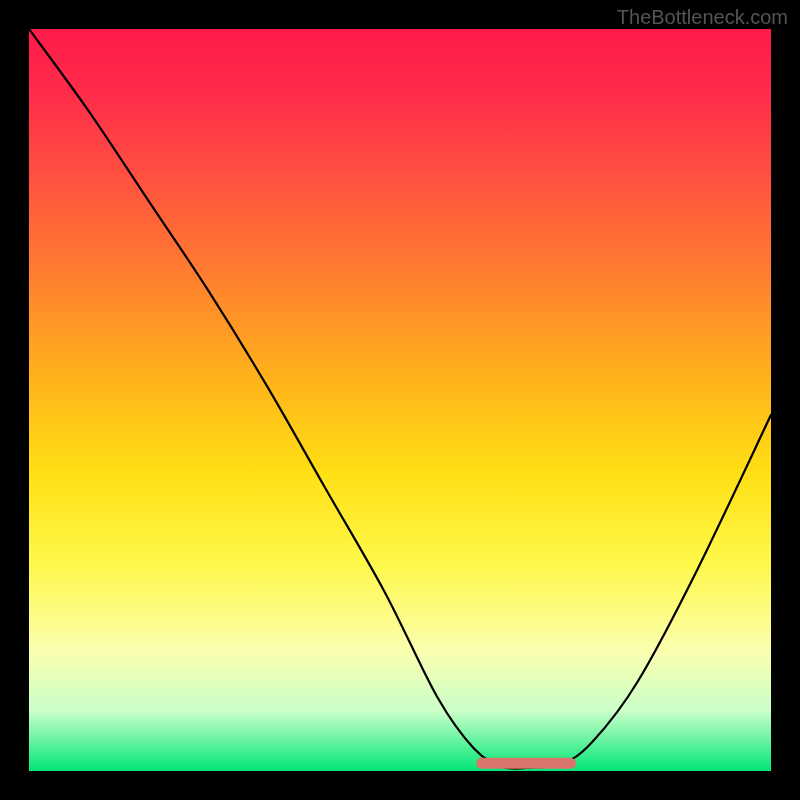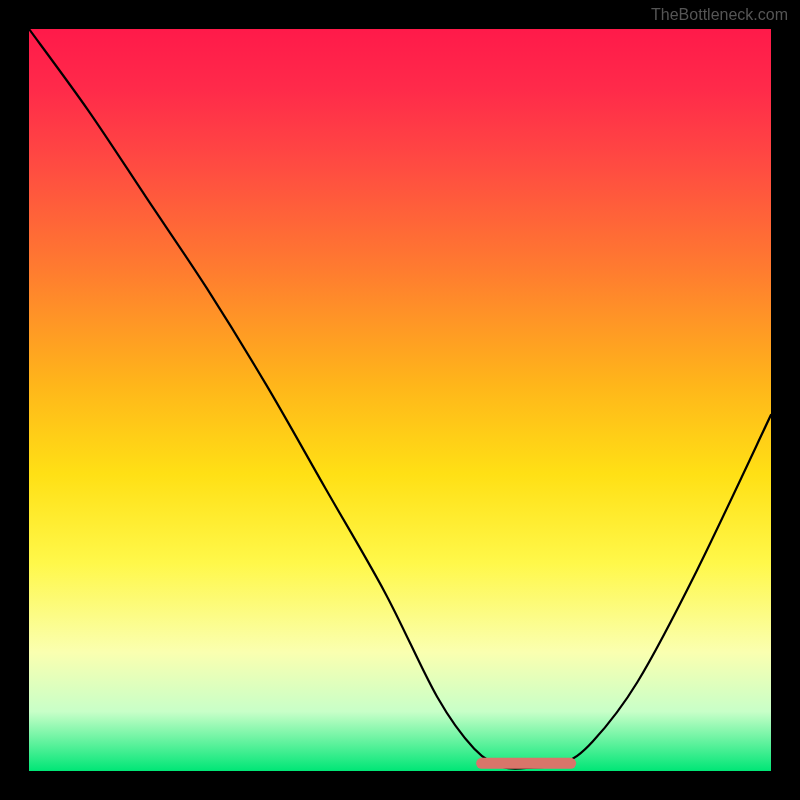--- a/index.html
+++ b/index.html
@@ -9,21 +9,21 @@
     height: 800px;
     background: #000;
     position: relative;
     font-family: Arial, sans-serif;
   }
   .watermark {
     position: absolute;
     top: 6px;
     right: 12px;
     color: #555;
-    font-size: 16px;
+    font-size: 20px;
     font-weight: 500;
     z-index: 10;
   }
   .plot-area {
     position: absolute;
     left: 29px;
     top: 29px;
     width: 742px;
     height: 742px;
     overflow: hidden;

